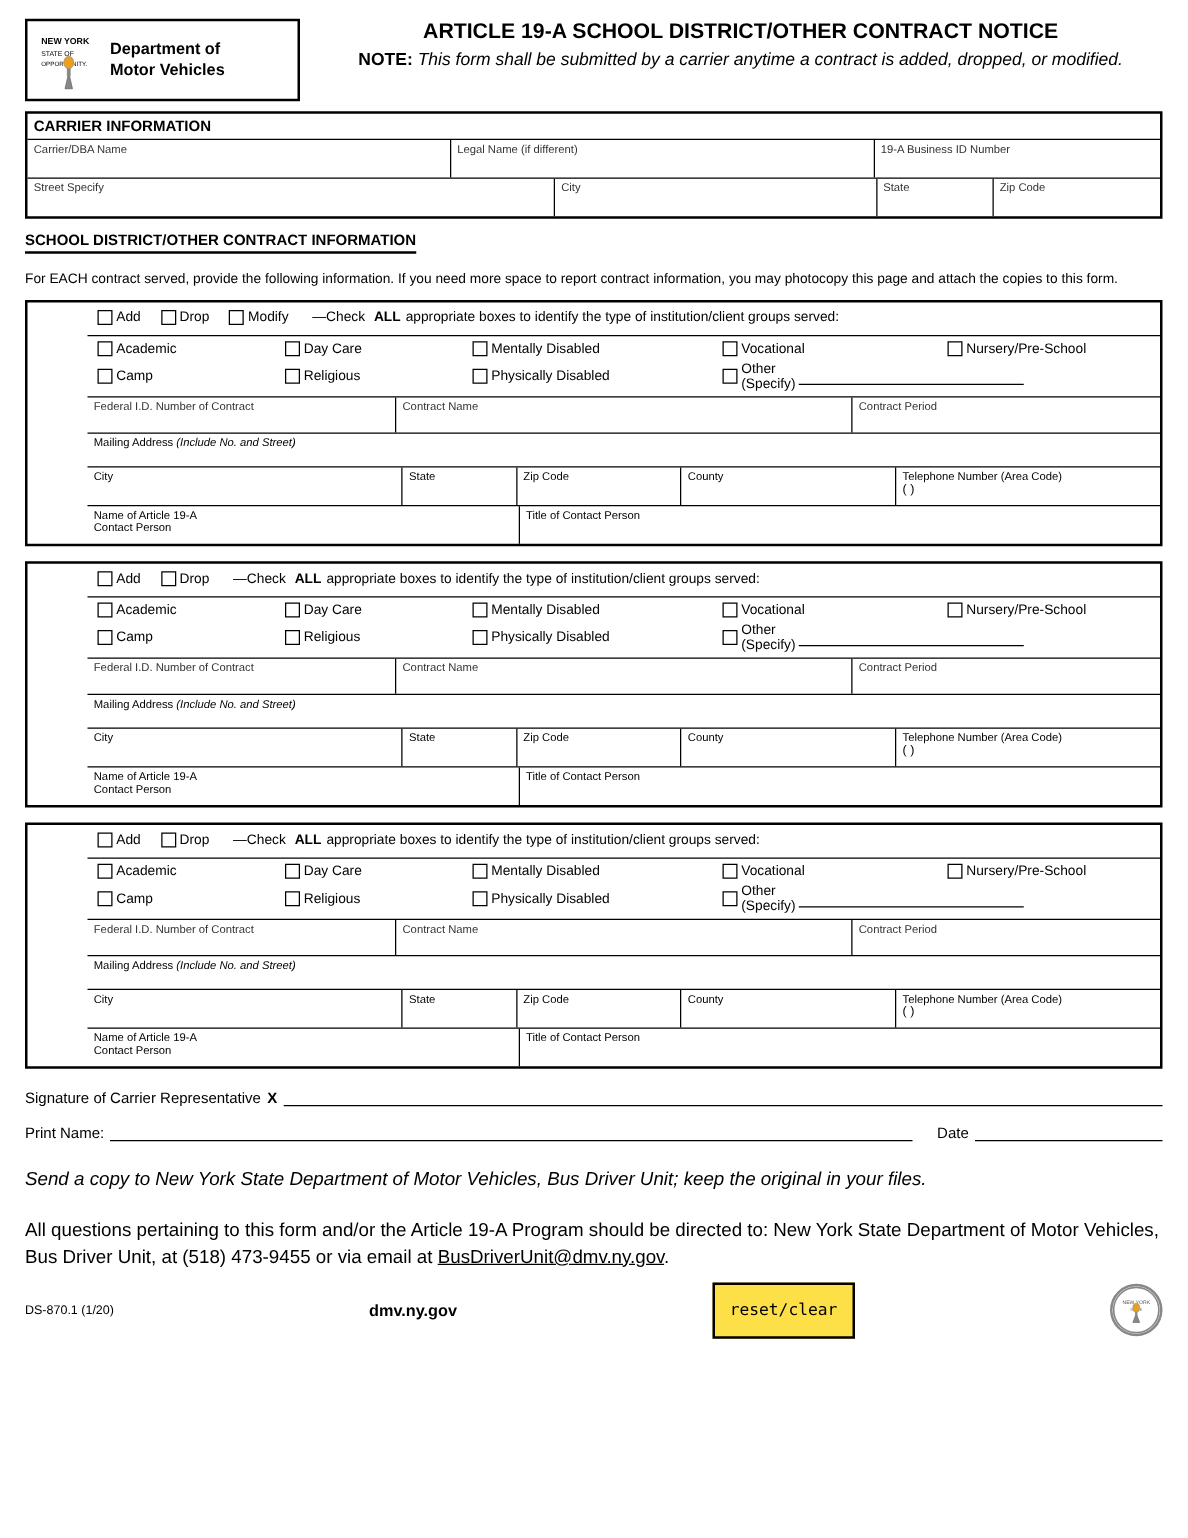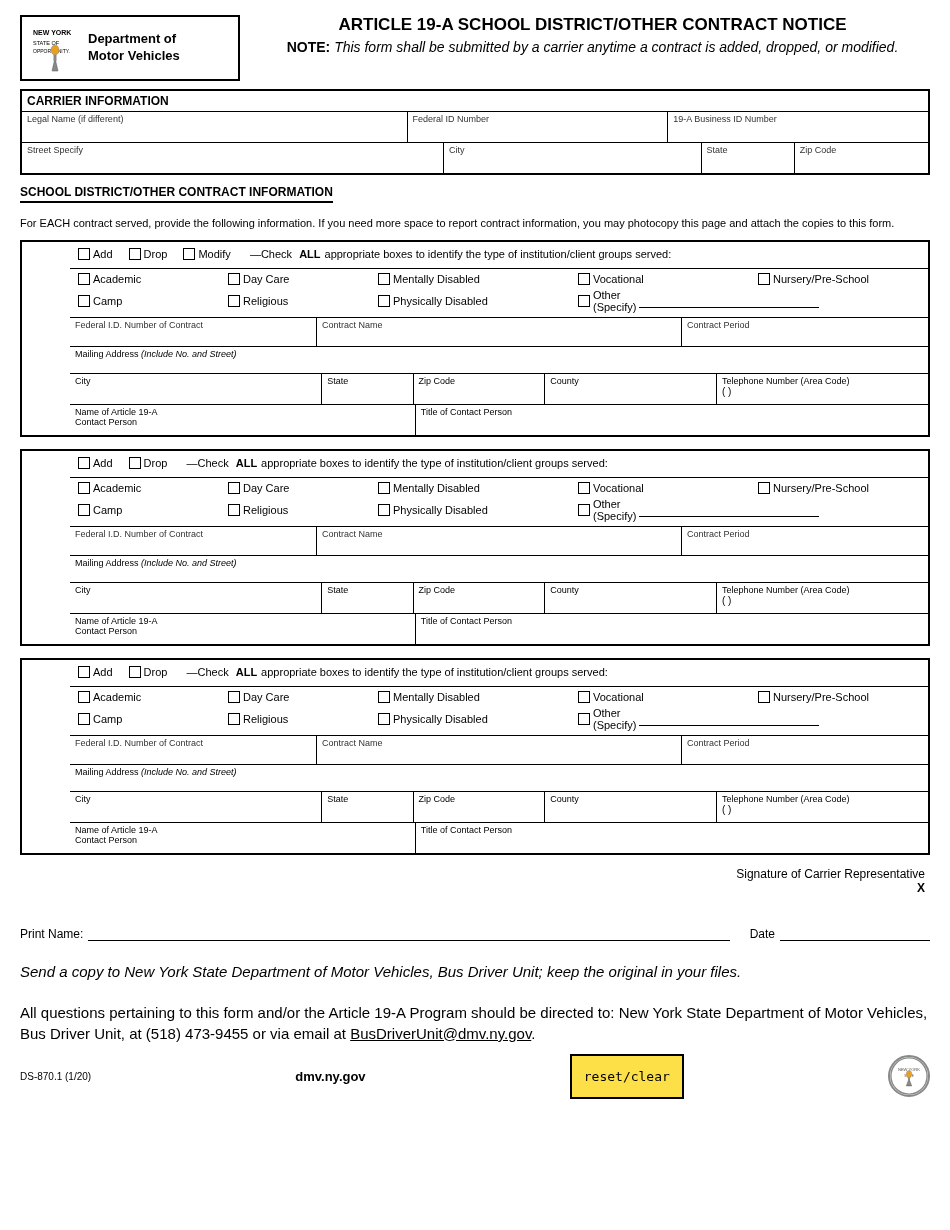--- a/index.html
+++ b/index.html
@@ -206,21 +206,20 @@
 
     
     .signature-section {
       margin-top: 12px;
       font-size: 12px;
     }
     .sig-line {
       display: flex;
       align-items: flex-end;
       margin-bottom: 10px;
-      flex-direction: column;
     }
     .sig-line .sig-label {
       white-space: nowrap;
       margin-right: 5px;
     }
     .sig-line .sig-underline {
       flex: 1;
       border-bottom: 1px solid #000;
       min-height: 18px;
     }
@@ -339,25 +338,25 @@
       <strong>NOTE:</strong>
       <span>This form shall be submitted by a carrier anytime a contract is added, dropped, or modified.</span>
     </div>
   </div>
 </div>
 
 <div class="carrier-box">
   <div class="carrier-title">CARRIER INFORMATION</div>
   <div class="carrier-row">
     <div class="carrier-cell" style="flex:3;">
+      <div class="field-label">Carrier/DBA Name</div>
+      <div class="field-value"></div>
+    </div>
+    <div class="carrier-cell" style="flex:3;">
       <div class="field-label">Legal Name (if different)</div>
-      <div class="field-value"></div>
-    </div>
-    <div class="carrier-cell" style="flex:2;">
-      <div class="field-label">Federal ID Number</div>
       <div class="field-value"></div>
     </div>
     <div class="carrier-cell" style="flex:2;">
       <div class="field-label">19-A Business ID Number</div>
       <div class="field-value"></div>
     </div>
   </div>
   <div class="carrier-row">
     <div class="carrier-cell" style="flex:5;">
       <div class="field-label">Street Specify</div>

